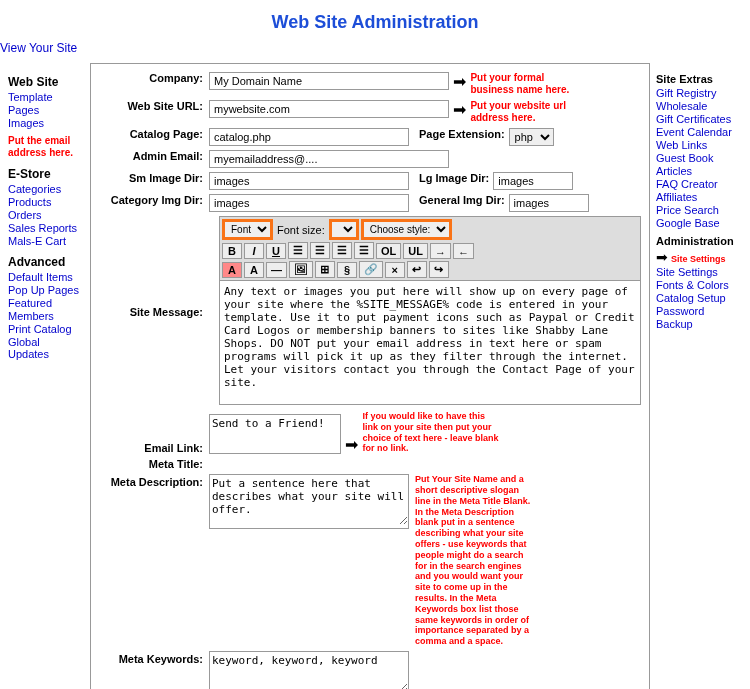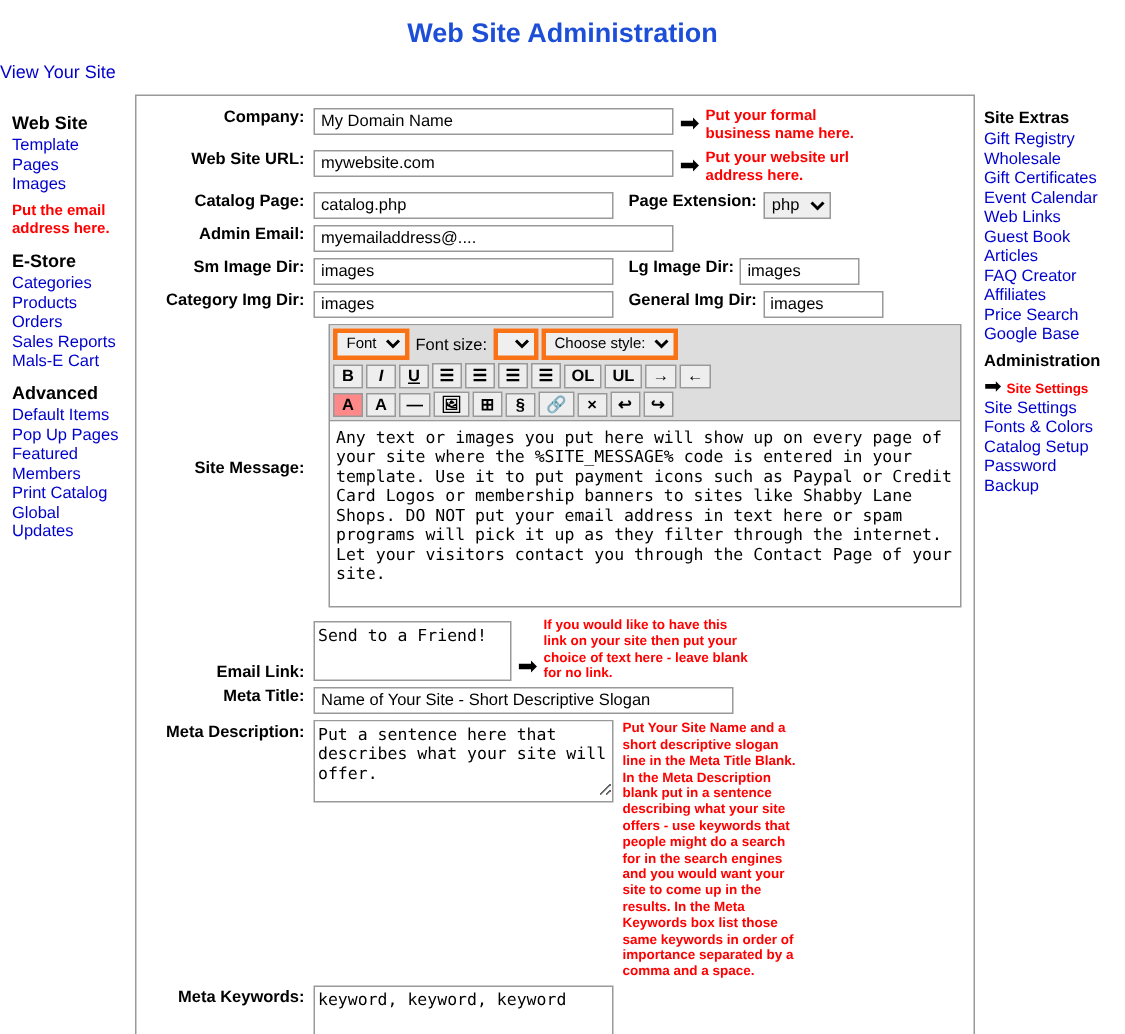--- a/index.html
+++ b/index.html
@@ -324,21 +324,20 @@
 
     <div class="form-row" style="align-items:flex-end;">
       <div class="form-label" style="padding-top:2px;">Email Link:</div>
       <textarea style="width: 132px; height: 40px; font-size: 11px; border: 1px solid rgb(153, 153, 153); resize: none; padding: 2px;">Send to a Friend!</textarea>
       <span class="arrow-right">➡</span>
       <span class="ann-red-small" style="max-width:140px; font-size:9px;">If you would like to have this link on your site then put your choice of text here - leave blank for no link.</span>
     </div>
 
     <div class="form-row">
       <div class="form-label">Meta Title:</div>
-      <input class="form-input" style="width: 280px;" type="text" value="Name of Your Site - Short Descriptive Slogan">
     </div>
 
     <div class="form-row" style="align-items:flex-start;">
       <div class="form-label" style="padding-top:2px;">Meta Description:</div>
       <div style="border:1px solid #999; width:200px;">
         <textarea class="meta-textarea" style="height: 50px;">Put a sentence here that describes what your site will offer.</textarea>
       </div>
       <span class="ann-red-small" style="max-width:120px; font-size:9px; margin-left:6px;">Put Your Site Name and a short descriptive slogan line in the Meta Title Blank. In the Meta Description blank put in a sentence describing what your site offers - use keywords that people might do a search for in the search engines and you would want your site to come up in the results. In the Meta Keywords box list those same keywords in order of importance separated by a comma and a space.</span>
     </div>
 

